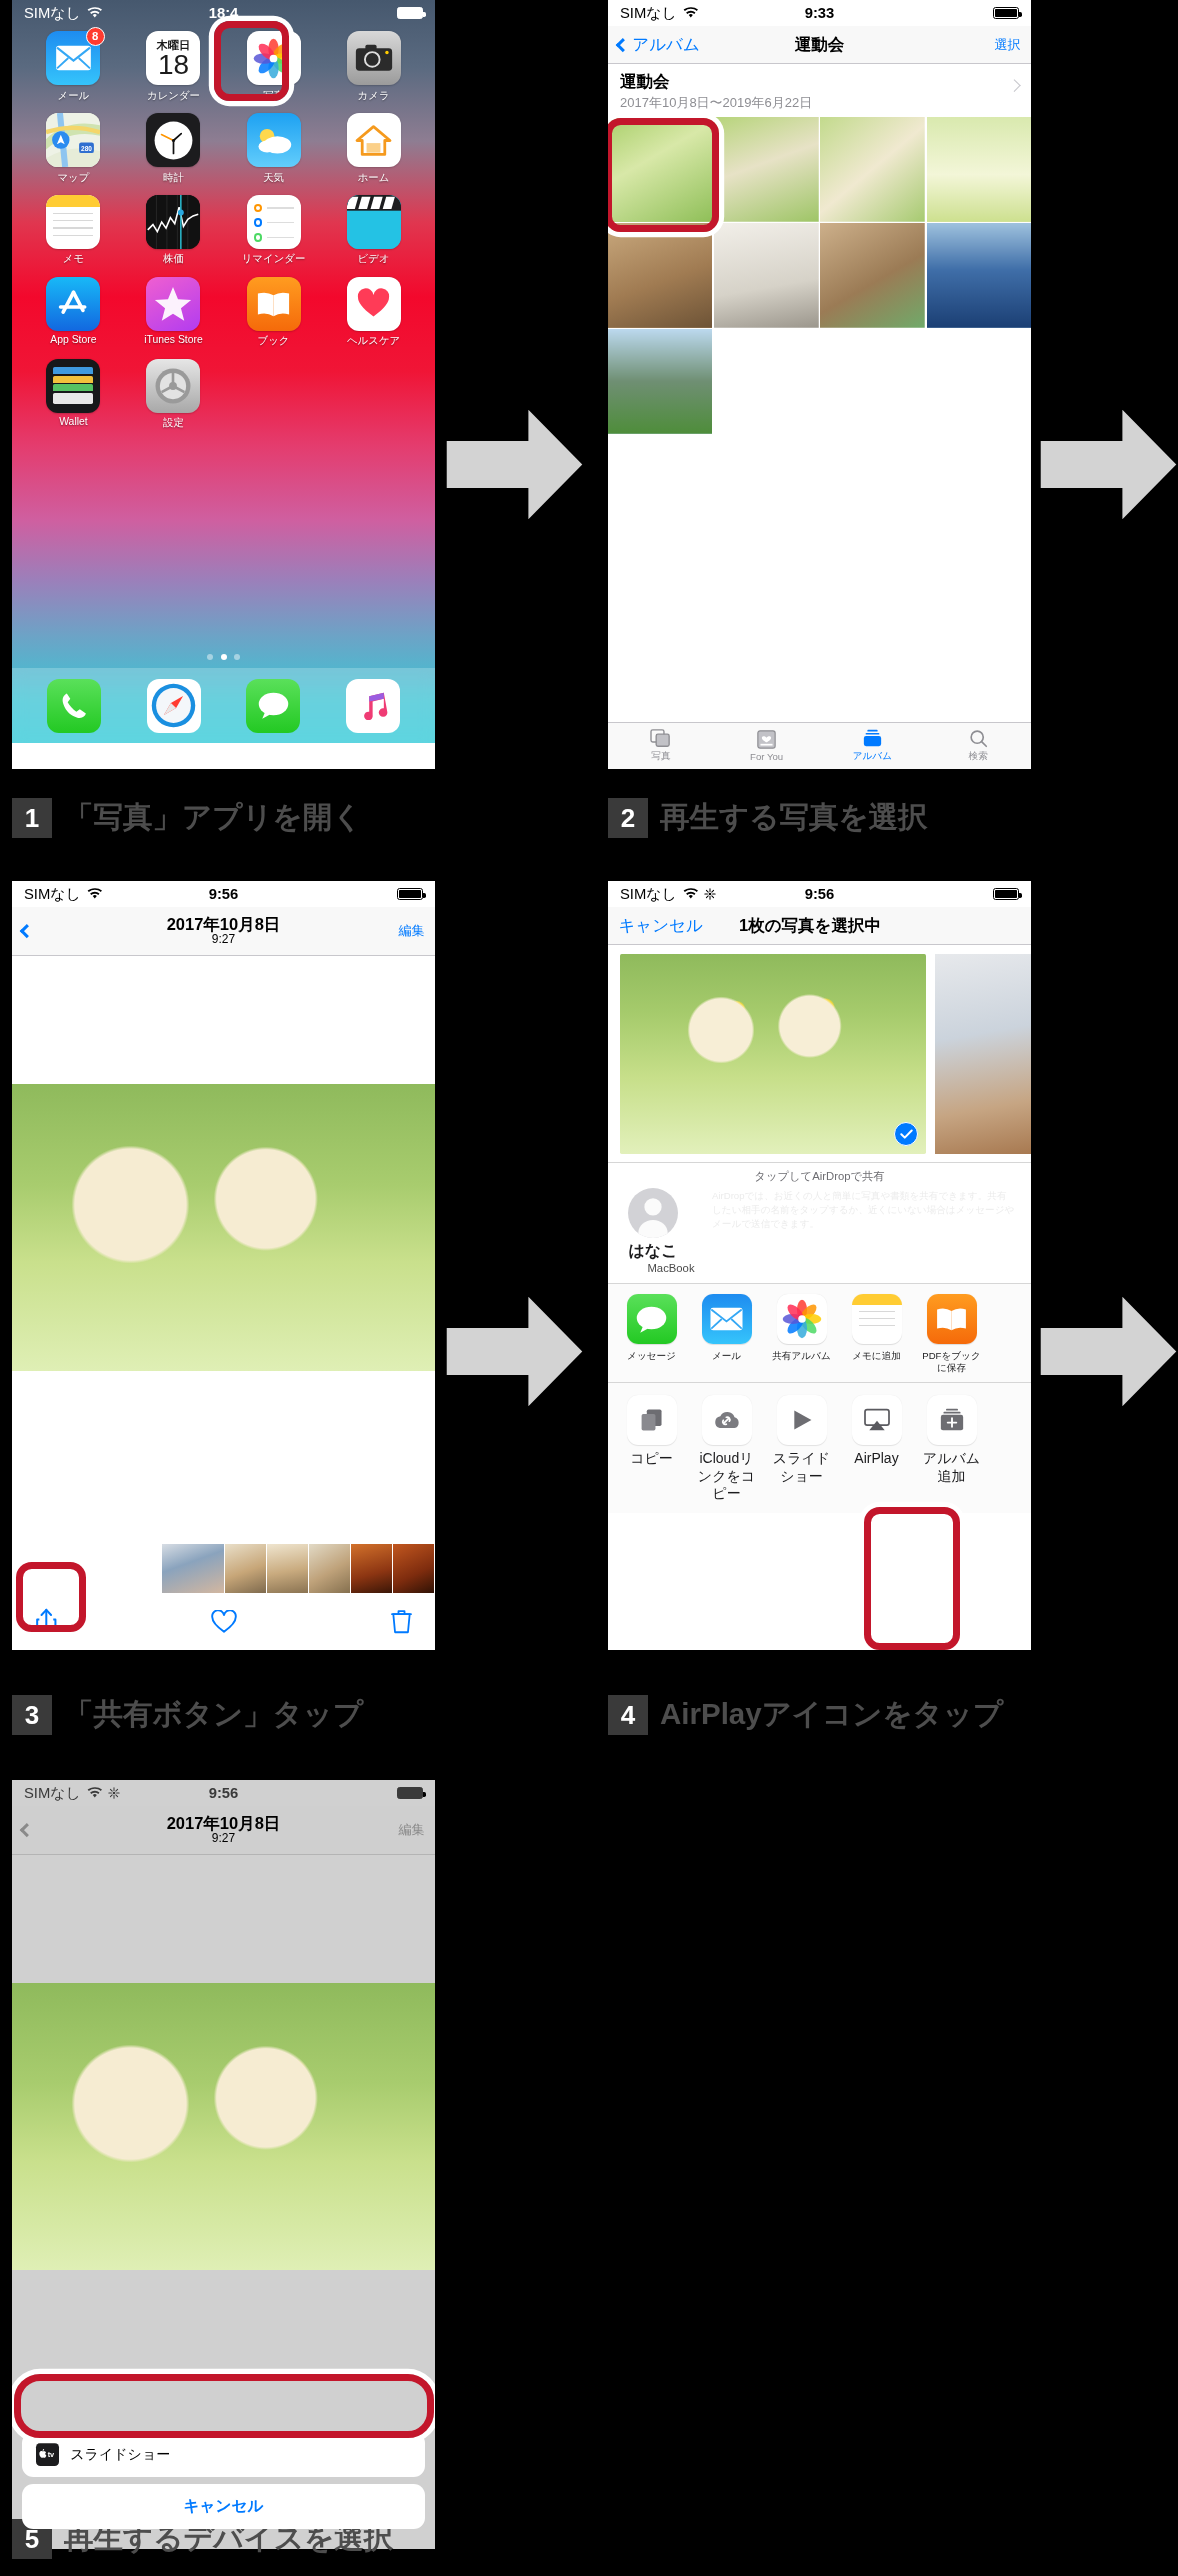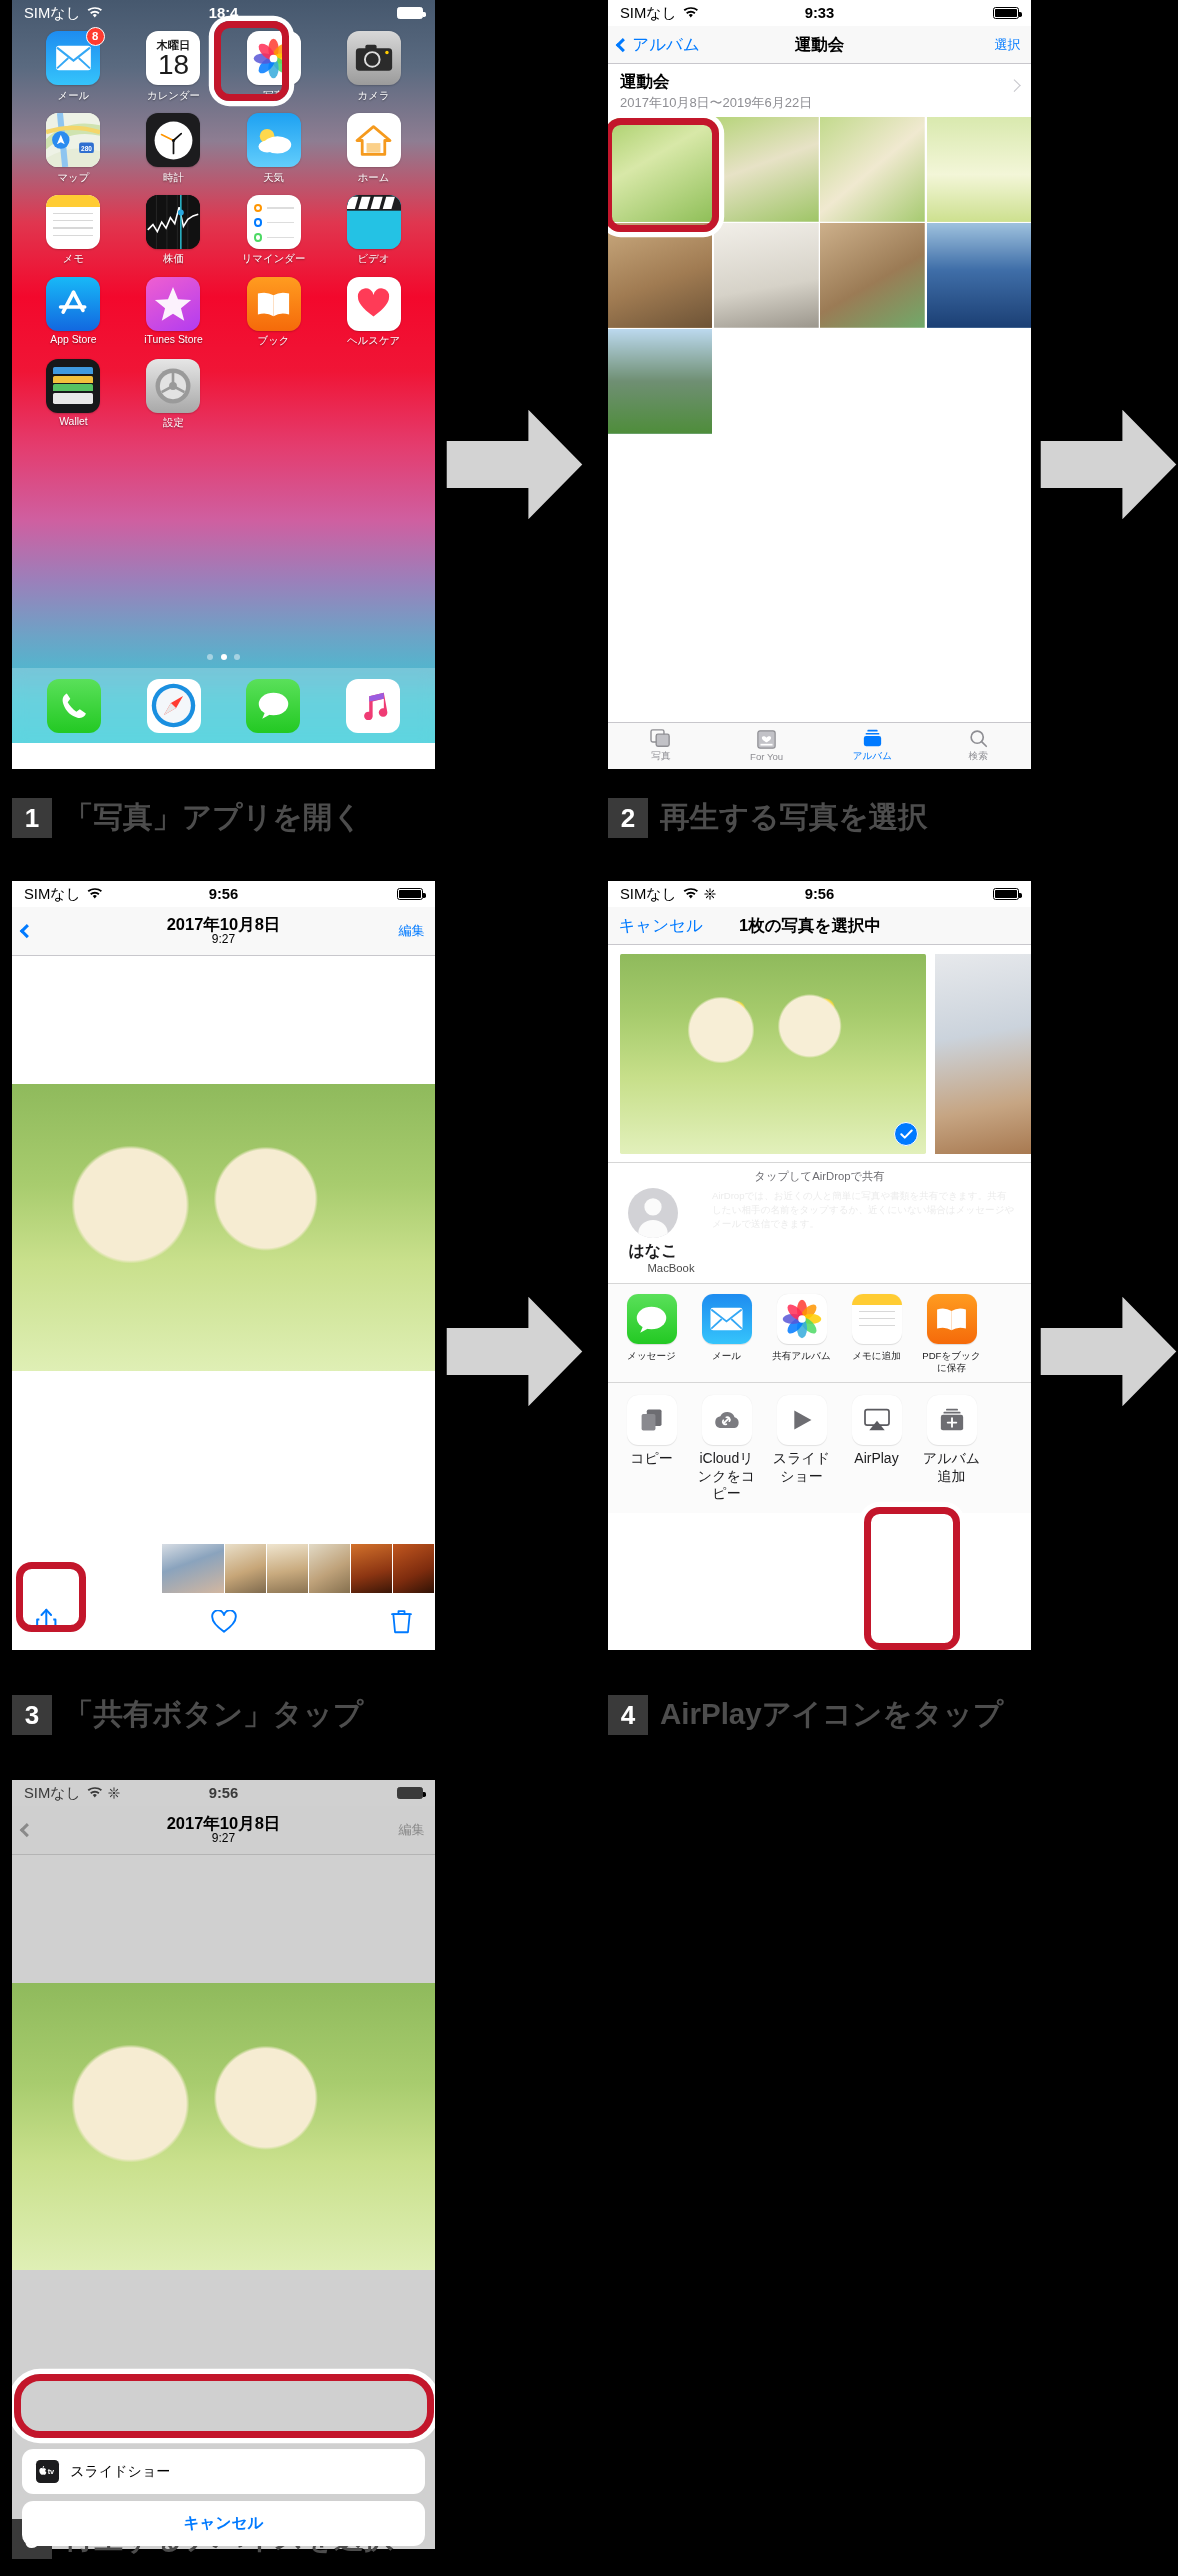--- a/index.html
+++ b/index.html
@@ -267,21 +267,21 @@
   .actrow .item { width:63px; flex:none; display:flex; flex-direction:column; align-items:center; }
   .actrow .item .bx {
     width:50px; height:50px; border-radius:11.3px; background:#fff;
     box-shadow:0 0.9px 0.9px rgba(0,0,0,.10);
     display:flex; align-items:center; justify-content:center;
   }
   .actrow .item .cap { margin-top:5.2px; font-size:14px; color:#1c1c1e; text-align:center; line-height:1.25; }
 
   
   .picker {
-    position:absolute; left:10.4px; right:10.4px; bottom:3px; z-index:6;
+    position:absolute; left:10.4px; right:10.4px; bottom:20px; z-index:6;
   }
   .picker .sheet {
     background:#fff; border-radius:11.3px; overflow:hidden;
   }
   .picker .dev {
     height:45px; display:flex; align-items:center; gap:11.3px; padding:0 14px;
     font-size:14px; color:#000;
   }
   .appletv {
     width:22.6px; height:22.6px; border-radius:4.3px; background:#1c1c1e;

